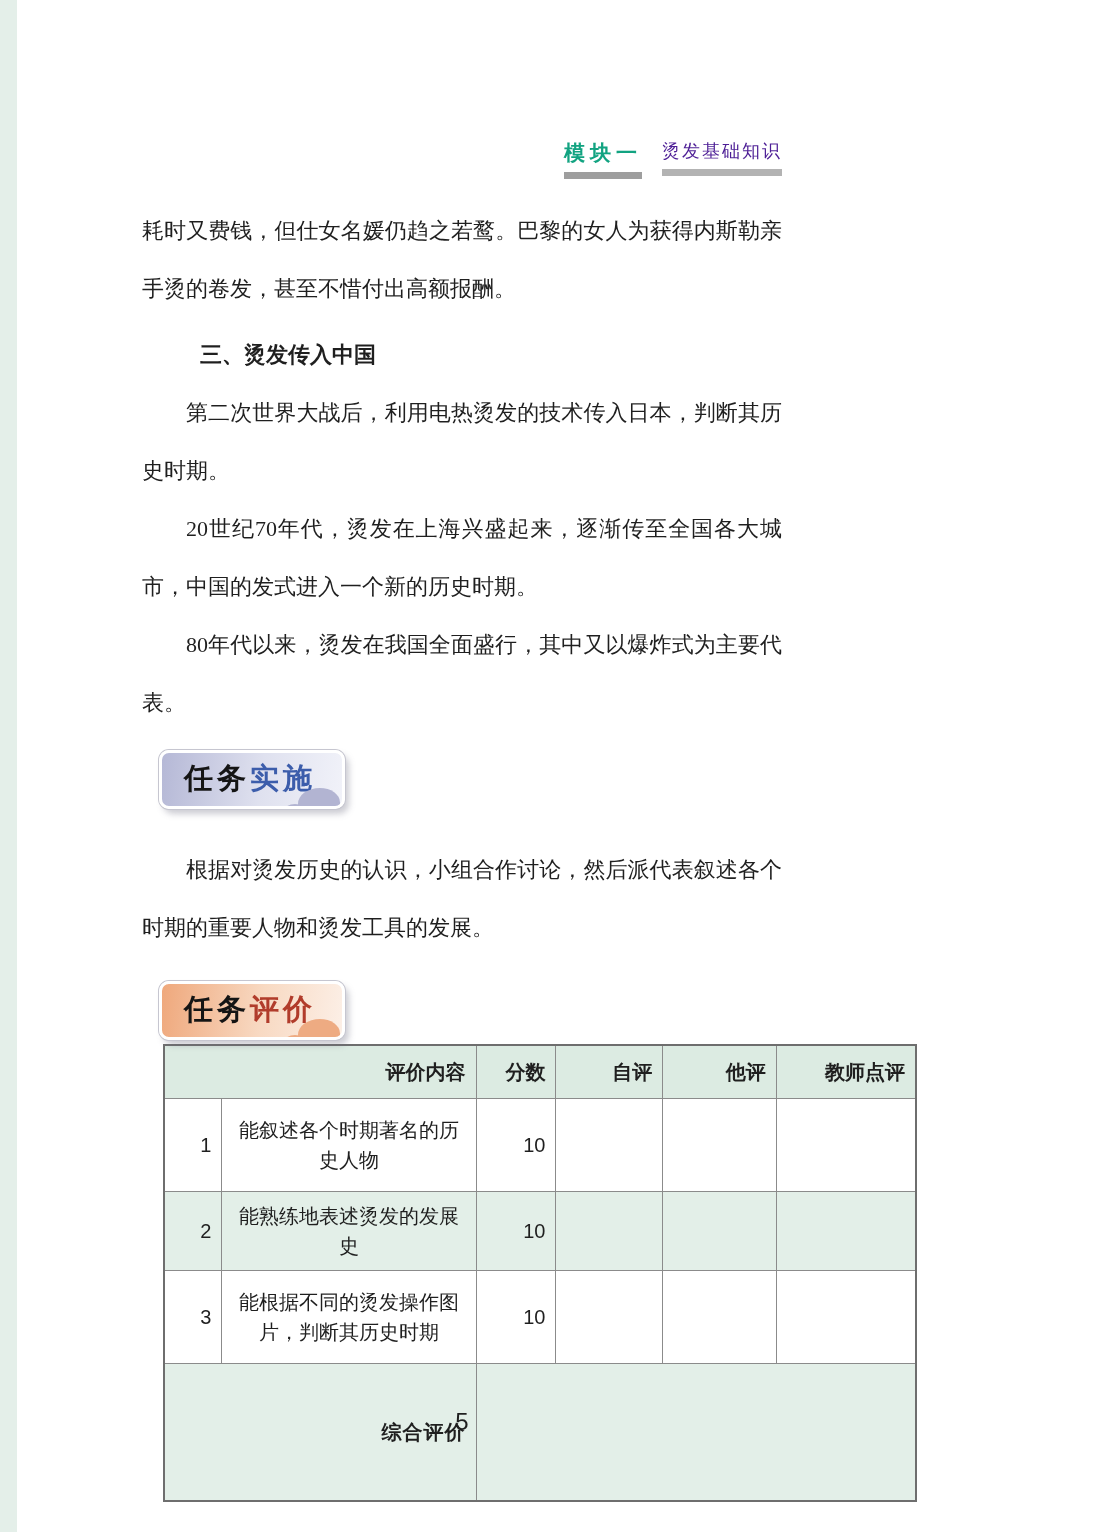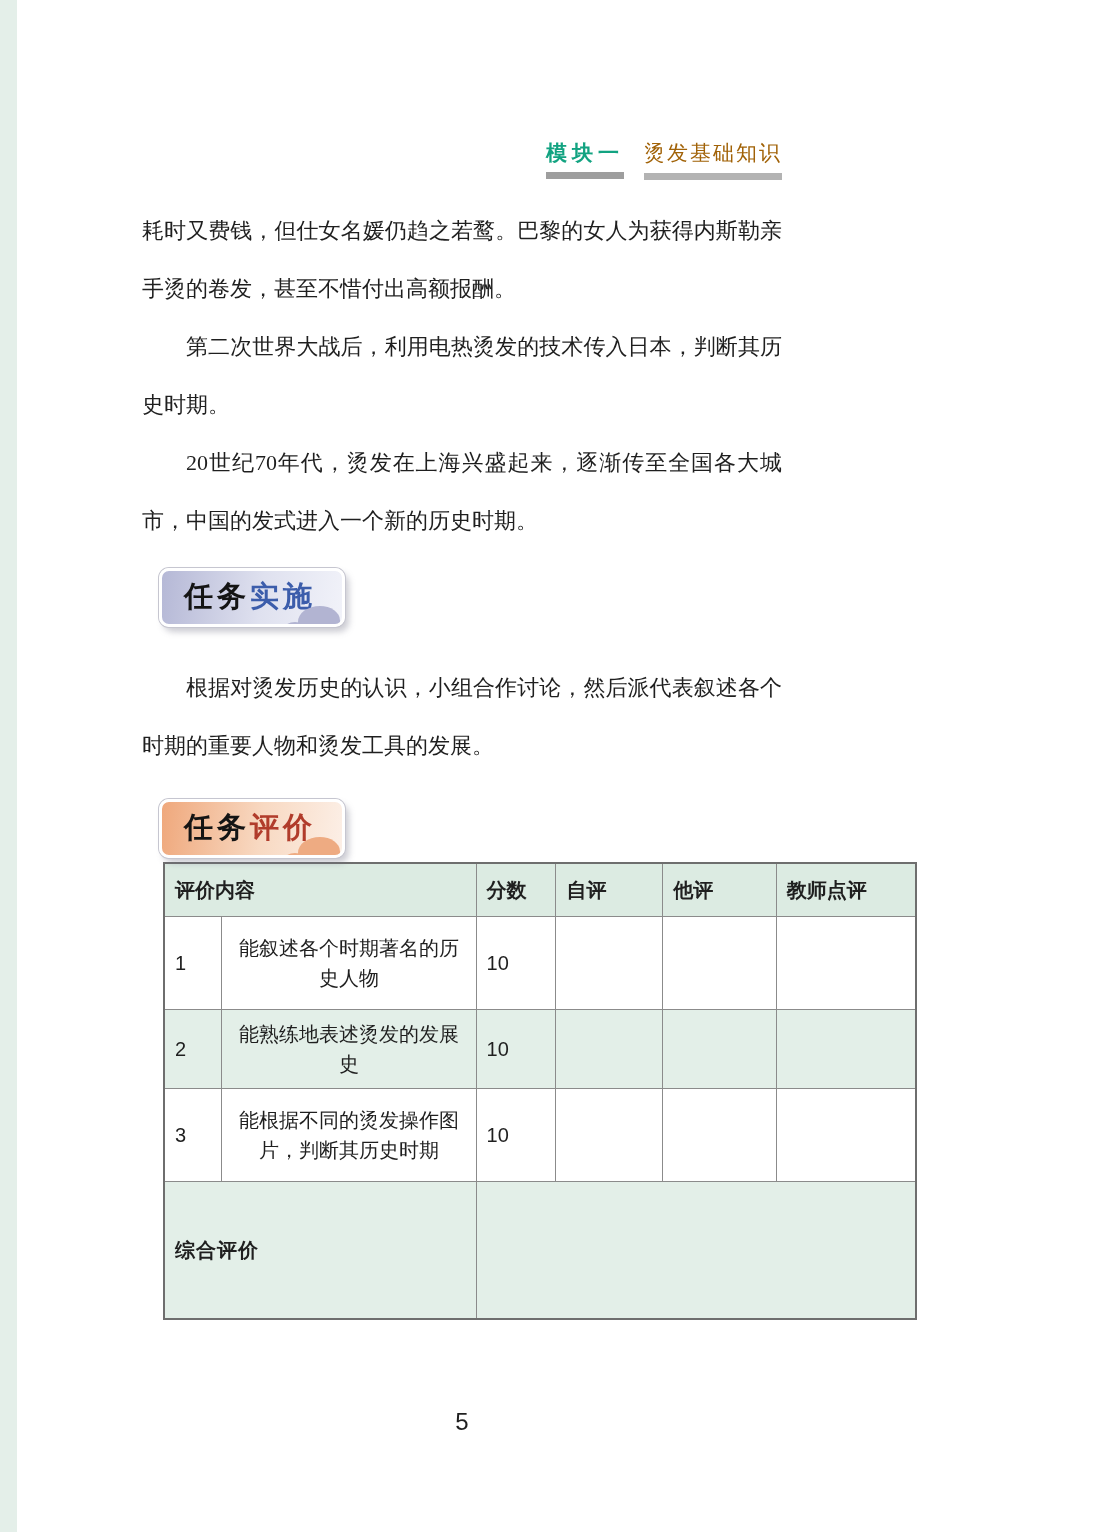--- a/index.html
+++ b/index.html
@@ -21,21 +21,21 @@
     display:flex;align-items:flex-start;gap:20px;
   }
   .module-tag{
     font-family:"Liberation Sans","DejaVu Sans",sans-serif;
     font-weight:bold;font-size:21px;letter-spacing:5px;
     color:#12a381;
     padding-bottom:5px;
     border-bottom:7px solid #9e9e9e;
   }
   .chapter-title{
-    font-size:21px;letter-spacing:2px;color:#a16207;
+    font-size:18px;letter-spacing:2px;color:#4c1d95;
     padding-bottom:6px;
     border-bottom:7px solid #b3b3b3;
     text-align:center;
   }
   
   .content{margin:0 142px;padding-top:202px;}
   .content p{margin:0;font-size:22px;line-height:58px;text-align:justify;}
   .content p.indent{text-indent:2em;}
   .section-heading{
     margin:22px 0 14px 58px;
@@ -79,21 +79,21 @@
   table.eval-table{
     border-collapse:collapse;
     width:754px;margin-left:21px;
     border:2px solid #6e6e6e;
     font-family:"Liberation Sans","DejaVu Sans",sans-serif;
     font-size:20px;
   }
   .eval-table th,.eval-table td{
     border:1px solid #8b8b8b;
     padding:4px 10px;
-    text-align:left;vertical-align:middle;
+    text-align:right;vertical-align:middle;
   }
   .eval-table thead th{
     background:#dcebe2;
     font-family:"Liberation Serif","DejaVu Serif",serif;
     font-weight:bold;font-size:20px;
     height:44px;
   }
   .eval-table td.cell-content{
     text-align:center;line-height:30px;padding:6px 14px;
   }
@@ -121,23 +121,25 @@
   <div class="edge-bar"></div>
 
   <div class="running-header">
     <span class="module-tag">模块一</span>
     <span class="chapter-title">烫发基础知识</span>
   </div>
 
   <div class="content">
     <p>耗时又费钱，但仕女名媛仍趋之若鹜。巴黎的女人为获得内斯勒亲手烫的卷发，甚至不惜付出高额报酬。</p>
 
+    <div class="section-heading">三、烫发传入中国</div>
 
     <p class="indent">第二次世界大战后，利用电热烫发的技术传入日本，判断其历史时期。</p>
     <p class="indent">20世纪70年代，烫发在上海兴盛起来，逐渐传至全国各大城市，中国的发式进入一个新的历史时期。</p>
+    <p class="indent">80年代以来，烫发在我国全面盛行，其中又以爆炸式为主要代表。</p>
 
     <div class="banner-wrap impl-wrap">
       <div class="banner impl">
         <span class="prefix">任务</span><span class="suffix">实施</span>
         <span class="blob"></span>
       </div>
     </div>
 
     <p class="indent" style="margin-top:28px">根据对烫发历史的认识，小组合作讨论，然后派代表叙述各个时期的重要人物和烫发工具的发展。</p>
 

